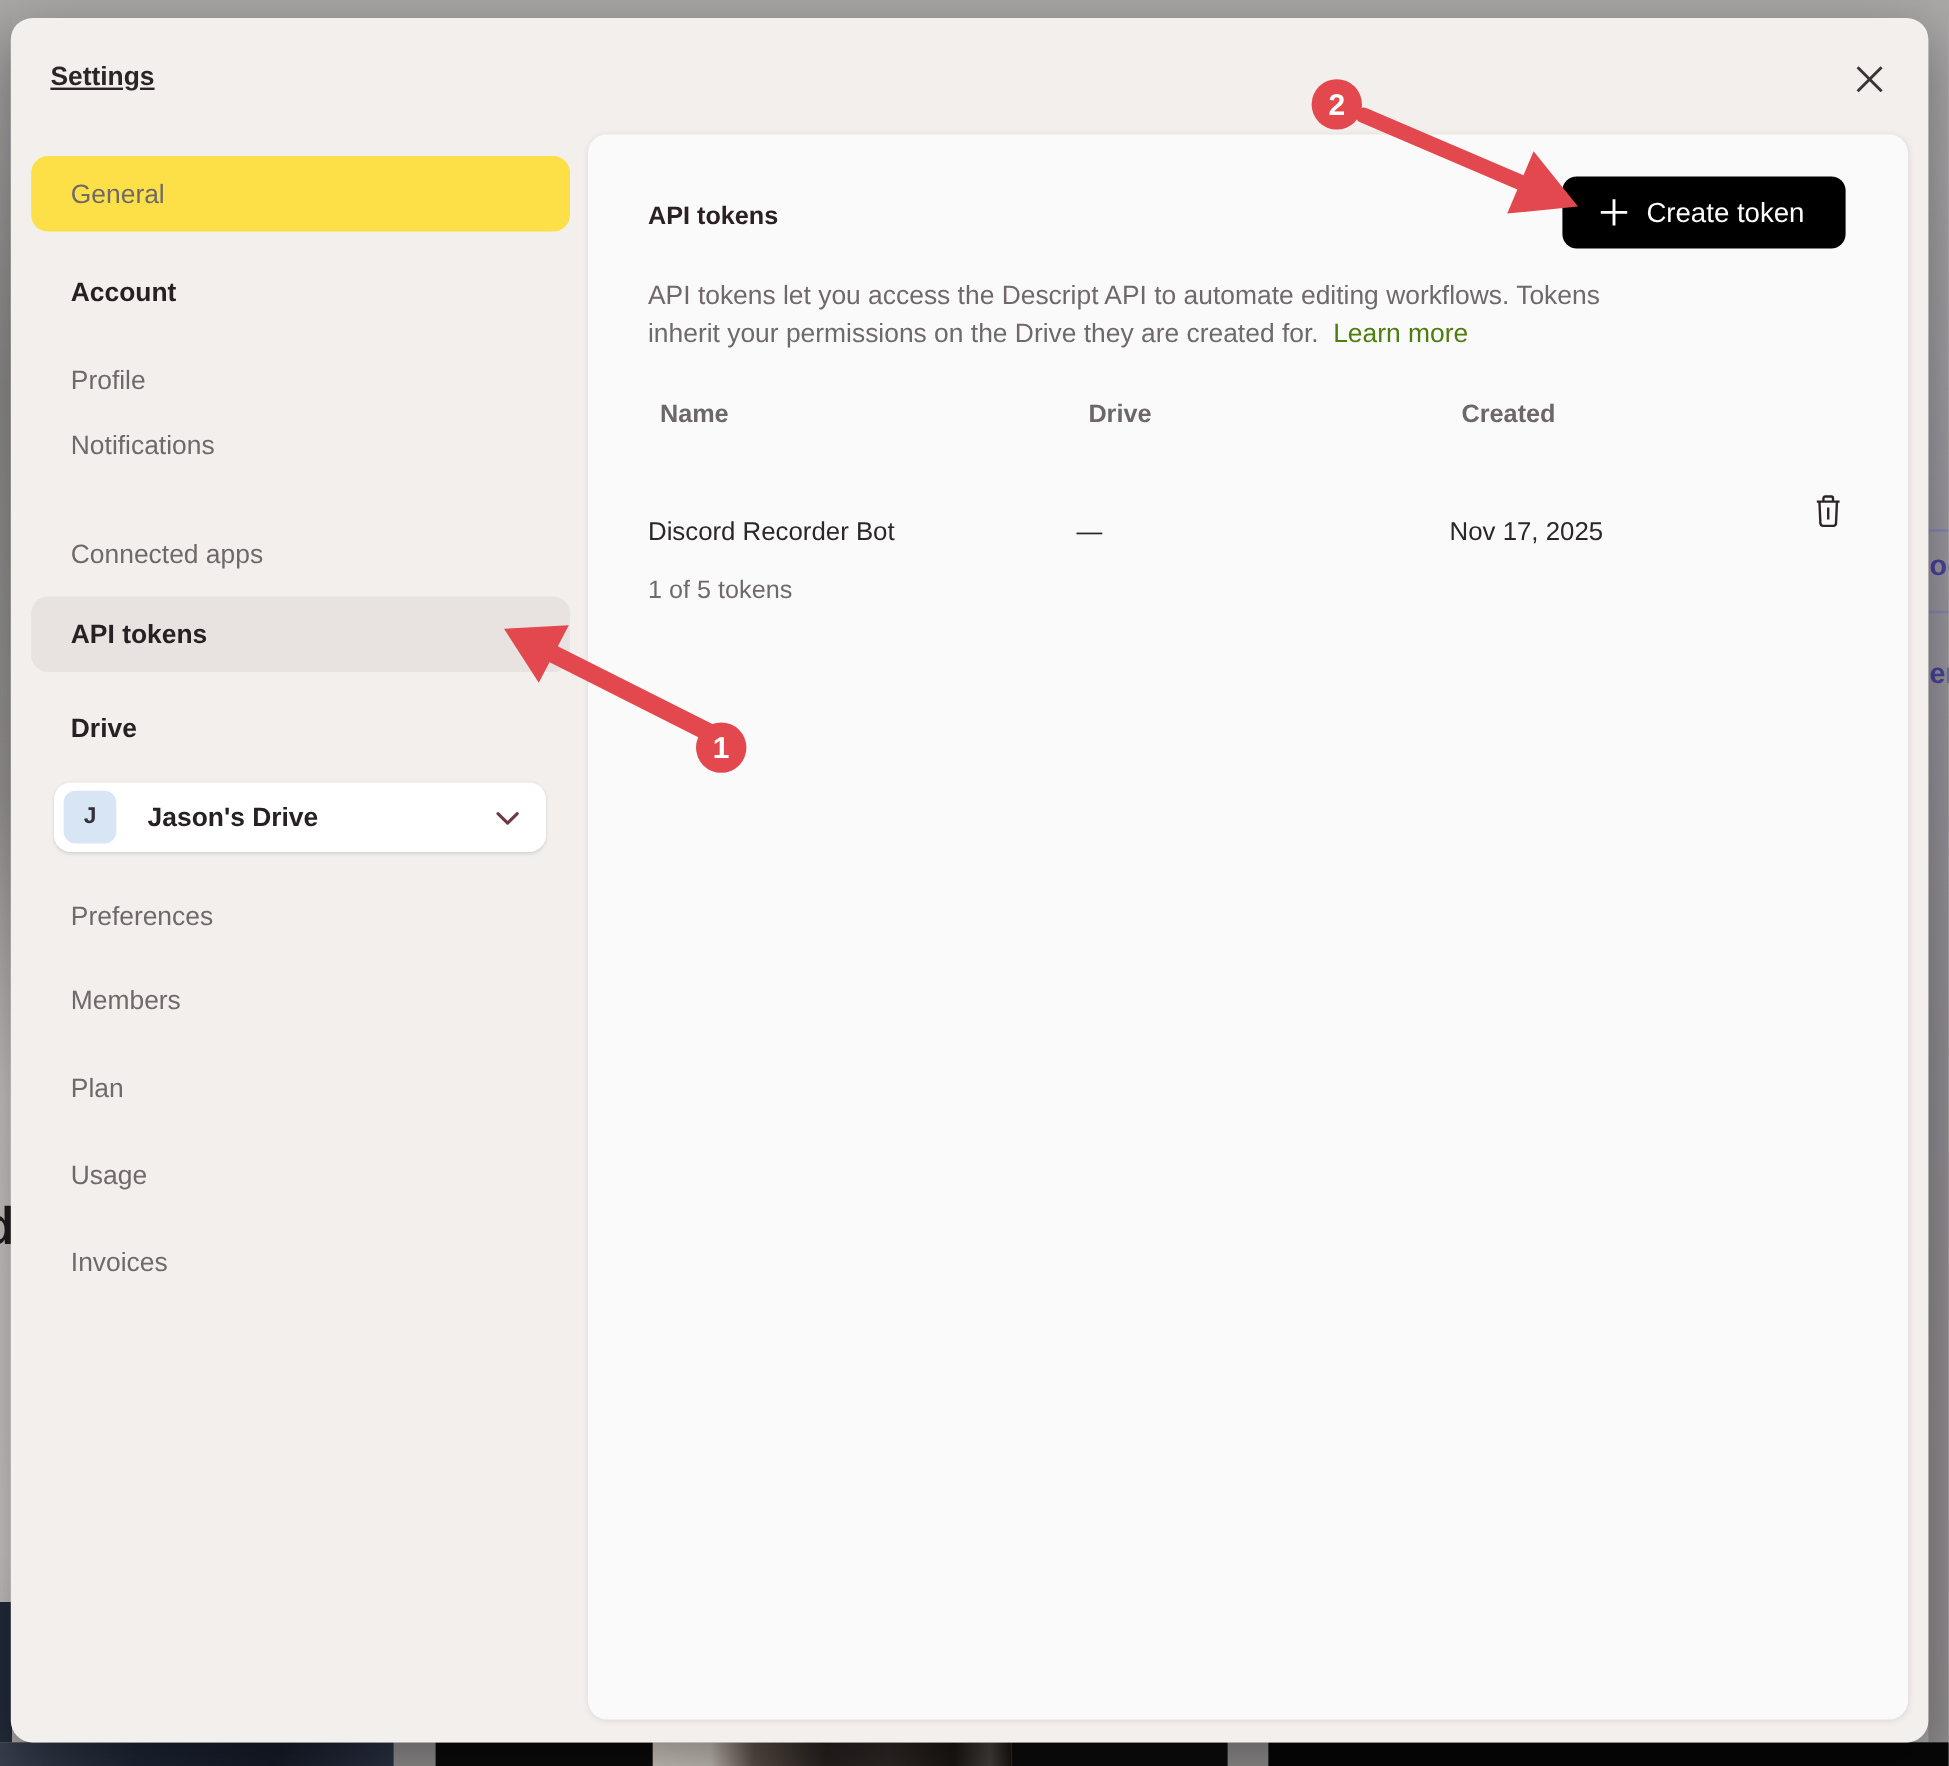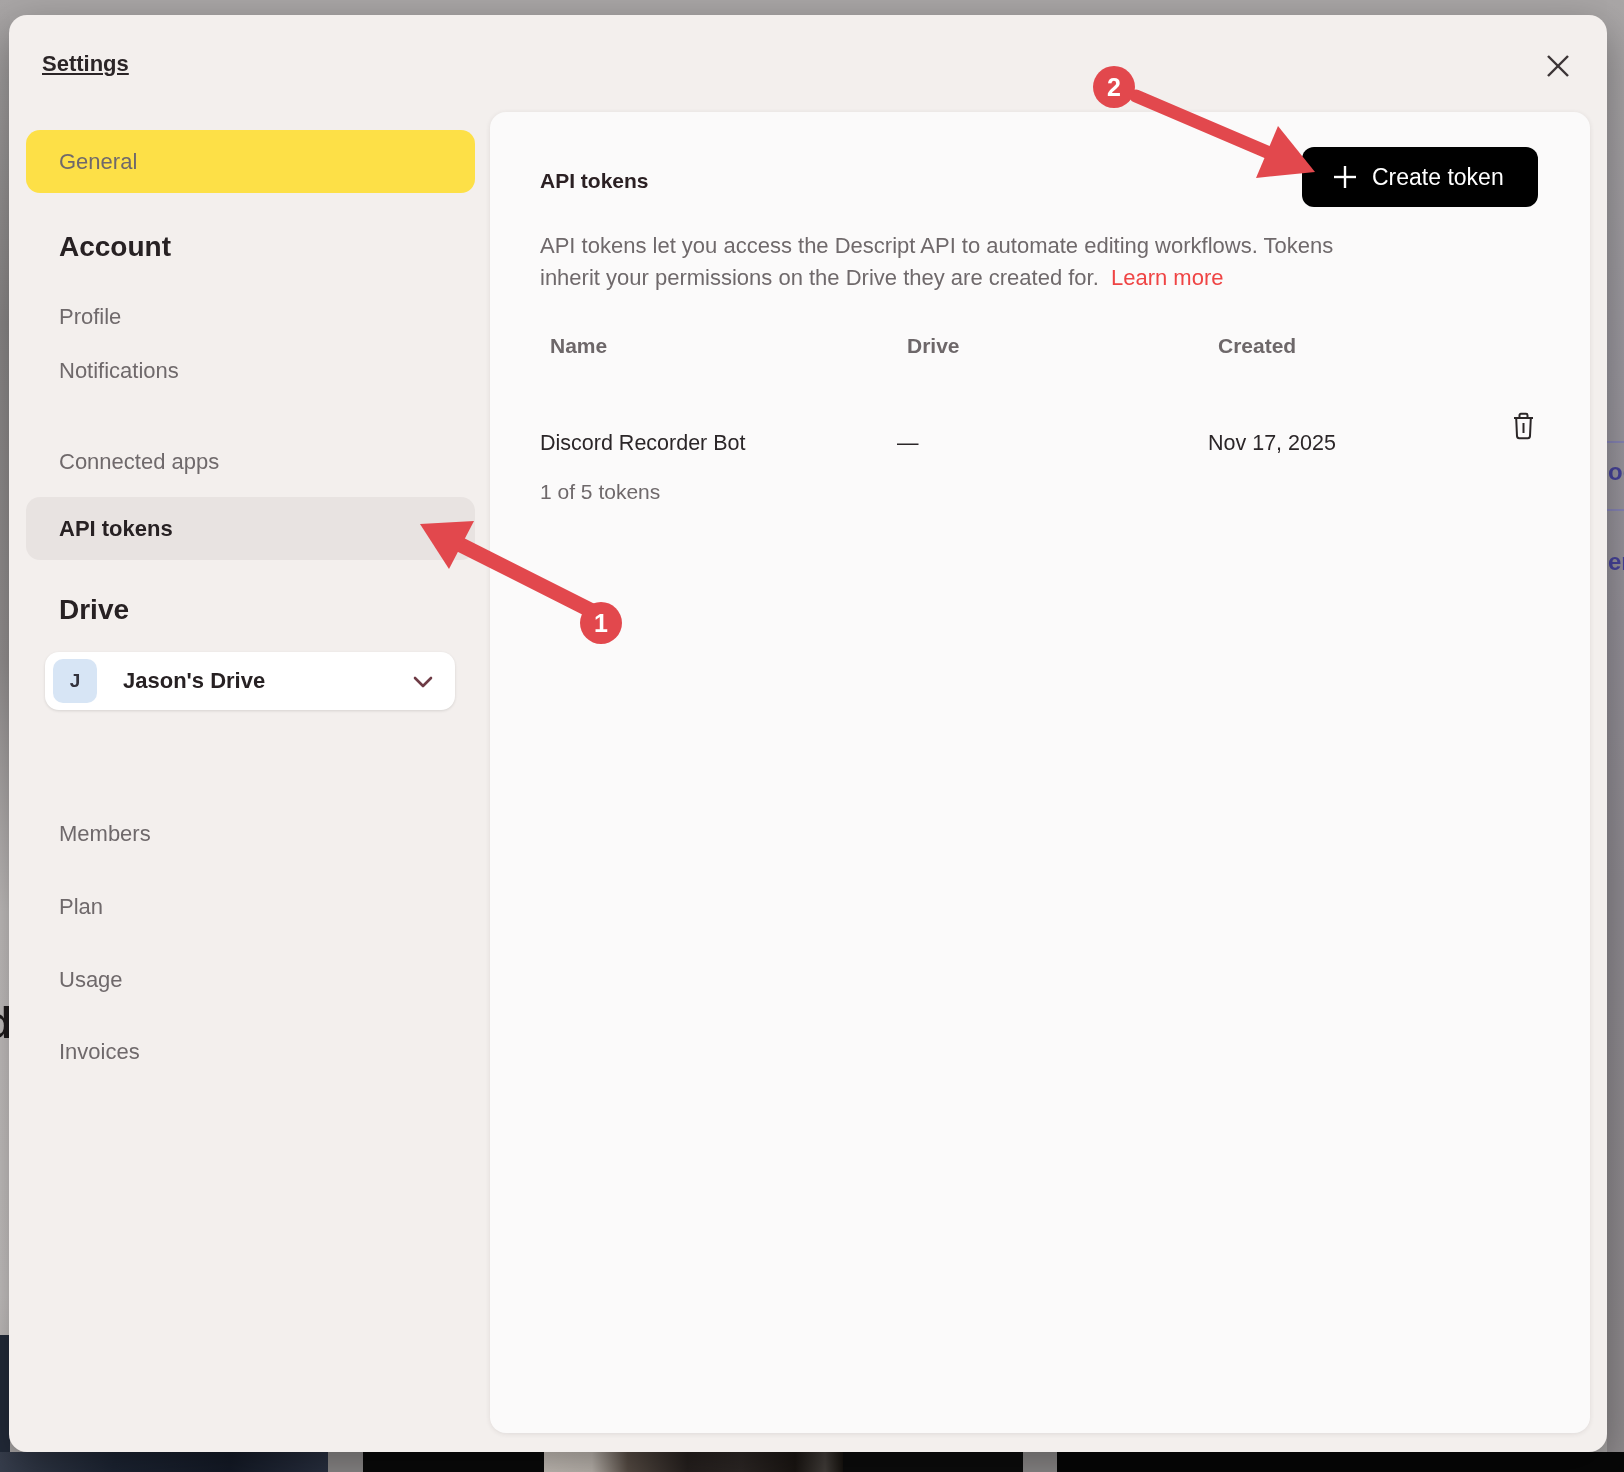--- a/index.html
+++ b/index.html
@@ -39,21 +39,21 @@
     background:#f3efed; border-radius:18px; box-shadow:0 14px 44px rgba(0,0,0,.35);
   }
   .modal-title { position:absolute; left:33px; top:36px; font-size:22px; font-weight:700; color:#2b2527;text-decoration:underline; }
   .close-btn { position:absolute; left:1529px; top:31px; width:40px; height:40px; cursor:pointer;
                display:flex; align-items:center; justify-content:center; }
   
   .side-item { position:absolute; left:17px; width:449px; height:63px; border-radius:14px;
                display:flex; align-items:center; padding-left:33px; font-size:22px; color:#6f696b; cursor:pointer; }
   .side-item.hover { background:#fde047; }
   .side-item.selected { background:#e8e3e1; color:#272123; font-weight:700; }
-  .side-header { position:absolute; left:50px; font-size:28px; font-weight:700; color:#272123; }
+  .side-header { position:absolute; left:50px; font-size:22px; font-weight:700; color:#272123; }
   .drive-select {
     position:absolute; left:36px; top:637px; width:410px; height:58px; background:#ffffff;
     border-radius:14px; box-shadow:0 1px 3px rgba(0,0,0,.12); cursor:pointer;
     display:flex; align-items:center;
   }
   .drive-avatar { position:absolute; left:8px; top:7px; width:44px; height:44px; border-radius:10px;
                   background:#d7e5f5; color:#33323c; font-size:19px; font-weight:700;
                   display:flex; align-items:center; justify-content:center; }
   .drive-label { position:absolute; left:78px; top:0; height:58px; display:flex; align-items:center;
                  font-size:22px; font-weight:600; color:#272123; }
@@ -65,21 +65,21 @@
   }
   .card-heading { position:absolute; left:50px; top:57px; font-size:21px; font-weight:700; color:#2b2023; }
   .create-btn {
     position:absolute; left:812px; top:35px; width:236px; height:60px; border:none; cursor:pointer;
     background:#000000; border-radius:12px; display:flex; align-items:center; color:#fff;
     font-family:"Liberation Sans", sans-serif;
   }
   .create-btn .plus { margin-left:28px; display:flex; }
   .create-btn .lbl { margin-left:12px; font-size:23px; color:#fff; }
   .desc { position:absolute; left:50px; top:118px; width:940px; font-size:22px; line-height:31.5px; color:#6f696b; }
-  .desc a { color:#ef4444; text-decoration:none; cursor:pointer; }
+  .desc a { color:#4d7c0f; text-decoration:none; cursor:pointer; }
   .col-name { left:50px; }
   .col-drive { left:407px; }
   .col-created { left:718px; }
   .th { position:absolute; top:222px; font-size:21px; font-weight:700; color:#6d6769;margin-left:10px; }
   .td { position:absolute; top:303px; font-size:21.5px; color:#2b2628;margin-top:16px; }
   .row-trash { position:absolute; left:1021px; top:299px; width:30px; height:32px; cursor:pointer; }
   .count { position:absolute; left:50px; top:368px; font-size:21px; color:#6f696b; }
   
   .overlay { position:absolute; left:0; top:0; width:1624px; height:1472px; pointer-events:none; z-index:10; }
 </style>
@@ -141,20 +141,23 @@
     <div class="side-header" style="top:579px">Drive</div>
 
     <div class="drive-select">
       <div class="drive-avatar">J</div>
       <div class="drive-label">Jason's Drive</div>
       <svg class="drive-chevron" width="20" height="12" viewBox="0 0 20 12" fill="none">
         <polyline points="2,2 10,10 18,2" stroke="#6e3b45" stroke-width="2.6" stroke-linecap="round" stroke-linejoin="round"></polyline>
       </svg>
     </div>
 
+    <div class="side-item" style="top:717px">
+      <span>Preferences</span>
+    </div>
     <div class="side-item" style="top:787px">
       <span>Members</span>
     </div>
     <div class="side-item" style="top:860px">
       <span>Plan</span>
     </div>
     <div class="side-item" style="top:933px">
       <span>Usage</span>
     </div>
     <div class="side-item" style="top:1005px">

